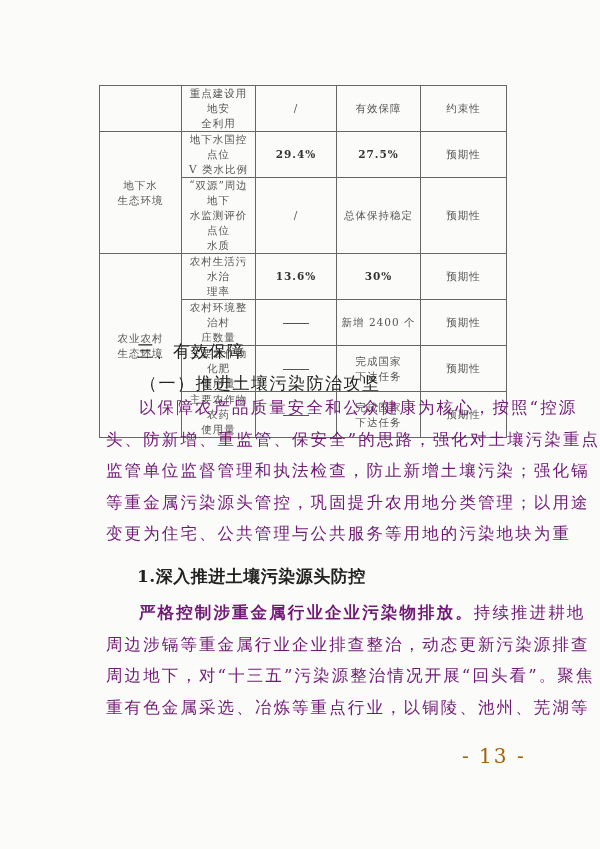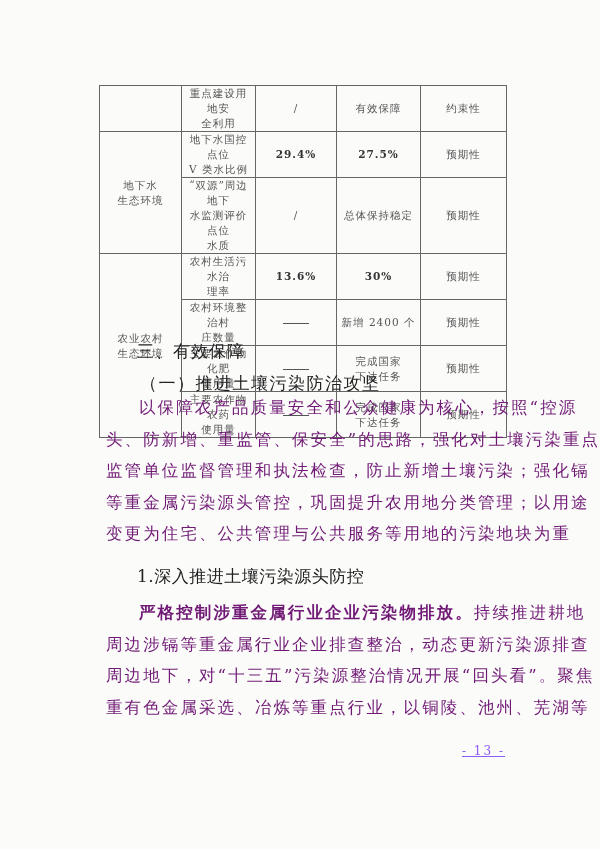--- a/index.html
+++ b/index.html
@@ -82,35 +82,34 @@
     }
     .para .line {
       display: block;
       white-space: nowrap;
     }
     .item-heading {
       position: absolute;
       left: 137px;
       top: 565px;
       font-size: 17px;
-      font-weight: normal;
+      font-weight: bold;
       color: #222;
       letter-spacing: 0.5px;
     }
     .bold-lead {
       font-weight: bold;
     }
     .page-number {
       position: absolute;
       left: 462px;
       top: 744px;
-      font-size: 12px;
-      color: #8b5cf6;
+      font-size: 20px;
+      color: #a16207;
       letter-spacing: 2px;
-      text-decoration: underline;
     }
   </style>
 </head>
 <body>
 
 <div class="page">
 
   <table class="indicators">
     <colgroup>
       <col style="width:82px">

